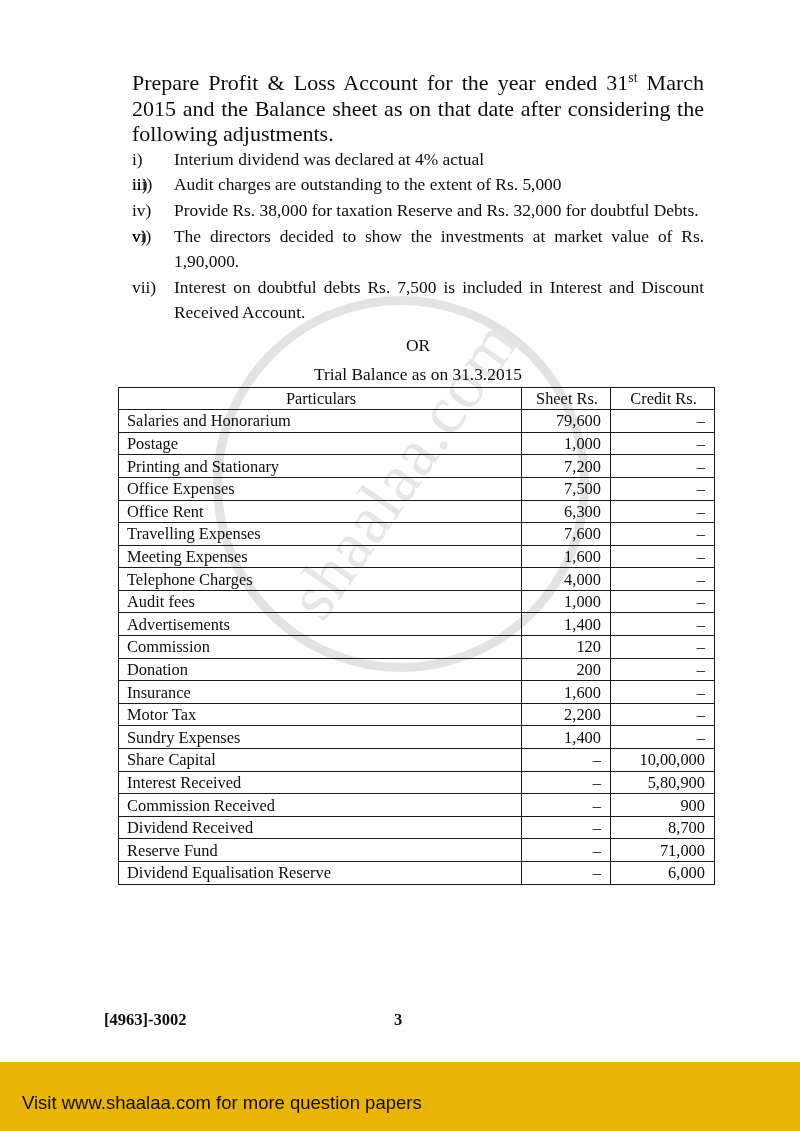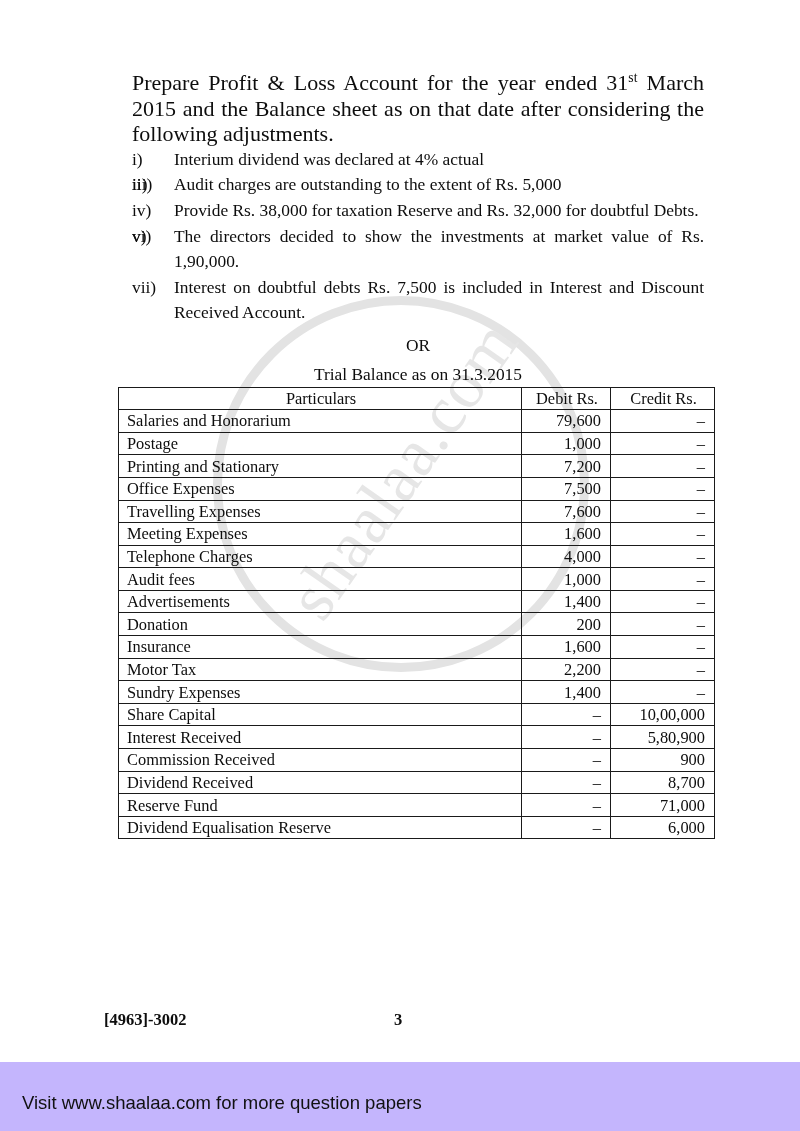--- a/index.html
+++ b/index.html
@@ -174,21 +174,21 @@
     font-weight: bold;
   }
 
   
   #banner {
     position: absolute;
     left: 0;
     top: 1062px;
     width: 800px;
     height: 69px;
-    background: #c4b5fd;
+    background: #eab308;
     z-index: 4;
   }
   #banner .btxt {
     position: absolute;
     left: 22px;
     top: 30px;
     font-family: "Liberation Sans", "DejaVu Sans", sans-serif;
     font-size: 18.5px;
     color: #111111;
     white-space: nowrap;
@@ -221,21 +221,21 @@
     <div class="or-line">OR</div>
 
 
     <div class="tb-caption">Trial Balance as on 31.3.2015</div>
 
     <div id="tb-wrap">
       <table class="tb">
         <tbody id="tb-body">
             <tr class="head">
               <td class="c-part">Particulars</td>
-              <td class="c-deb">Debit Rs.</td>
+              <td class="c-deb">Sheet Rs.</td>
               <td class="c-cre">Credit Rs.</td>
             </tr>
             <tr>
               <td class="c-part">Salaries and Honorarium</td>
               <td class="c-deb">79,600</td>
               <td class="c-cre">–</td>
             </tr>
             <tr>
               <td class="c-part">Postage</td>
               <td class="c-deb">1,000</td>
@@ -245,20 +245,25 @@
               <td class="c-part">Printing and Stationary</td>
               <td class="c-deb">7,200</td>
               <td class="c-cre">–</td>
             </tr>
             <tr>
               <td class="c-part">Office Expenses</td>
               <td class="c-deb">7,500</td>
               <td class="c-cre">–</td>
             </tr>
             <tr>
+              <td class="c-part">Office Rent</td>
+              <td class="c-deb">6,300</td>
+              <td class="c-cre">–</td>
+            </tr>
+            <tr>
               <td class="c-part">Travelling Expenses</td>
               <td class="c-deb">7,600</td>
               <td class="c-cre">–</td>
             </tr>
             <tr>
               <td class="c-part">Meeting Expenses</td>
               <td class="c-deb">1,600</td>
               <td class="c-cre">–</td>
             </tr>
             <tr>
@@ -267,20 +272,25 @@
               <td class="c-cre">–</td>
             </tr>
             <tr>
               <td class="c-part">Audit fees</td>
               <td class="c-deb">1,000</td>
               <td class="c-cre">–</td>
             </tr>
             <tr>
               <td class="c-part">Advertisements</td>
               <td class="c-deb">1,400</td>
+              <td class="c-cre">–</td>
+            </tr>
+            <tr>
+              <td class="c-part">Commission</td>
+              <td class="c-deb">120</td>
               <td class="c-cre">–</td>
             </tr>
             <tr>
               <td class="c-part">Donation</td>
               <td class="c-deb">200</td>
               <td class="c-cre">–</td>
             </tr>
             <tr>
               <td class="c-part">Insurance</td>
               <td class="c-deb">1,600</td>

